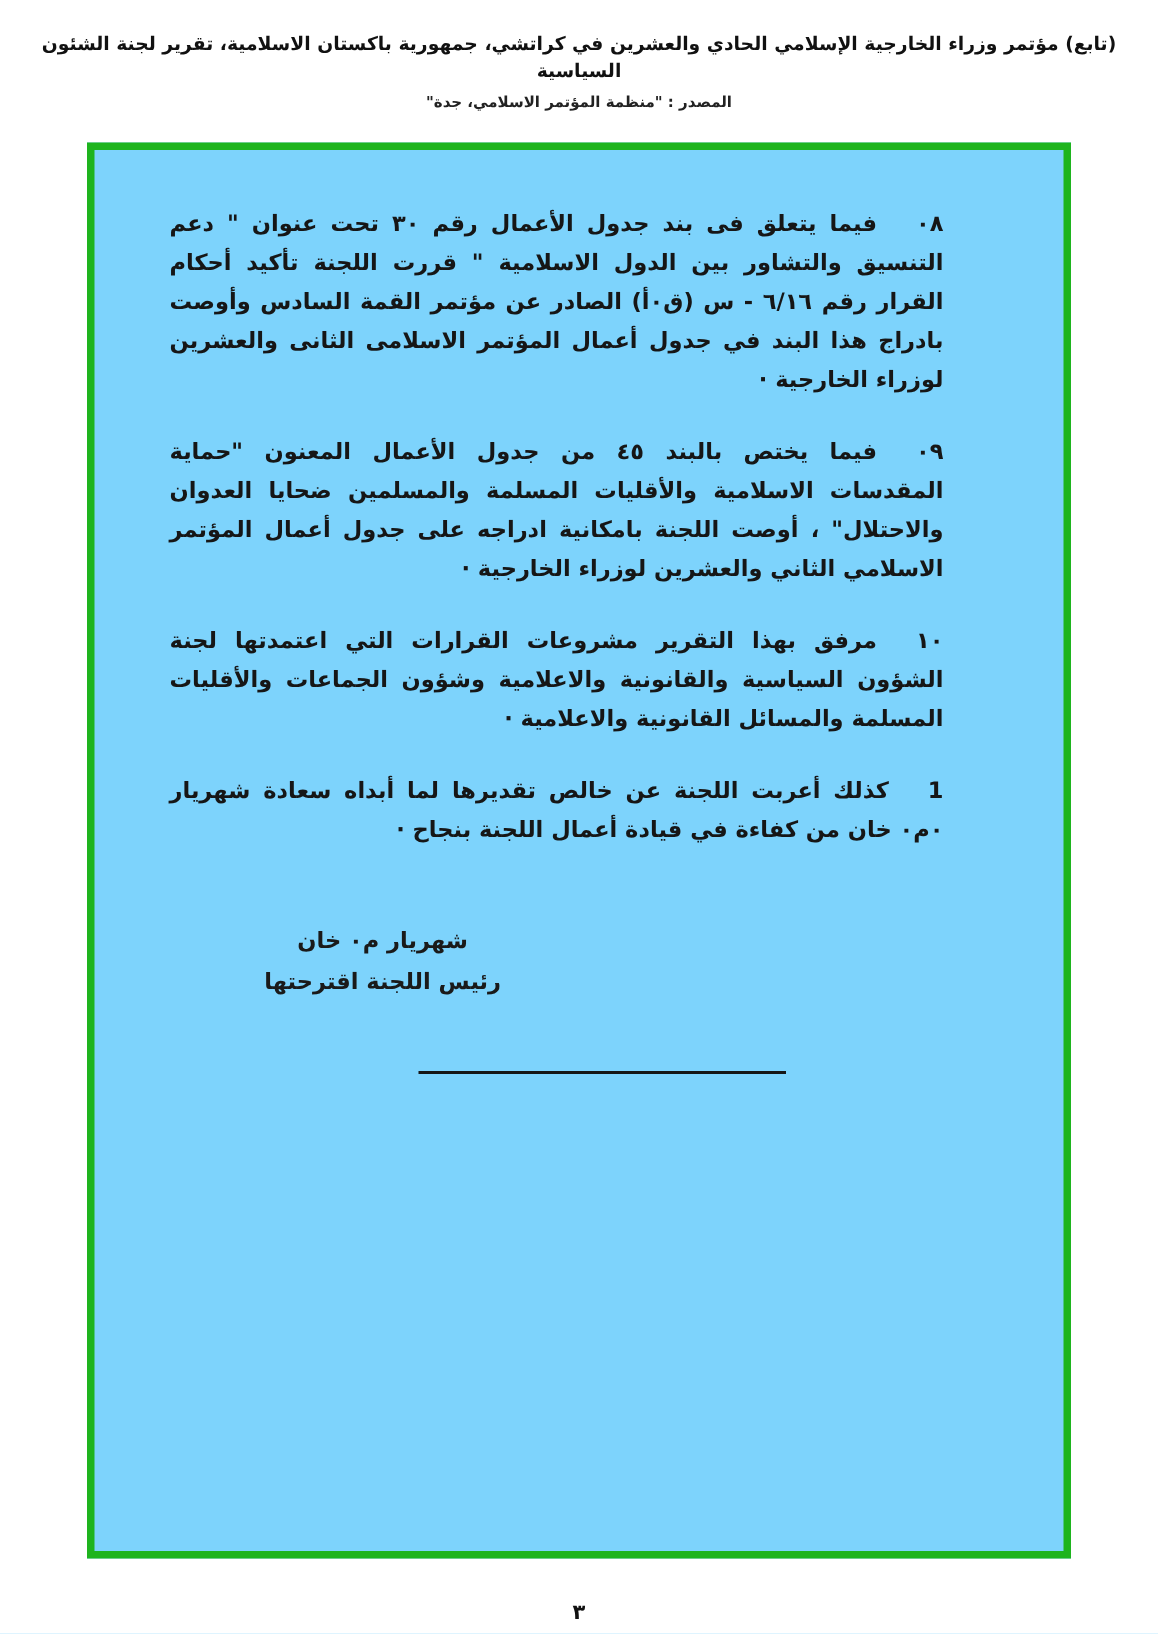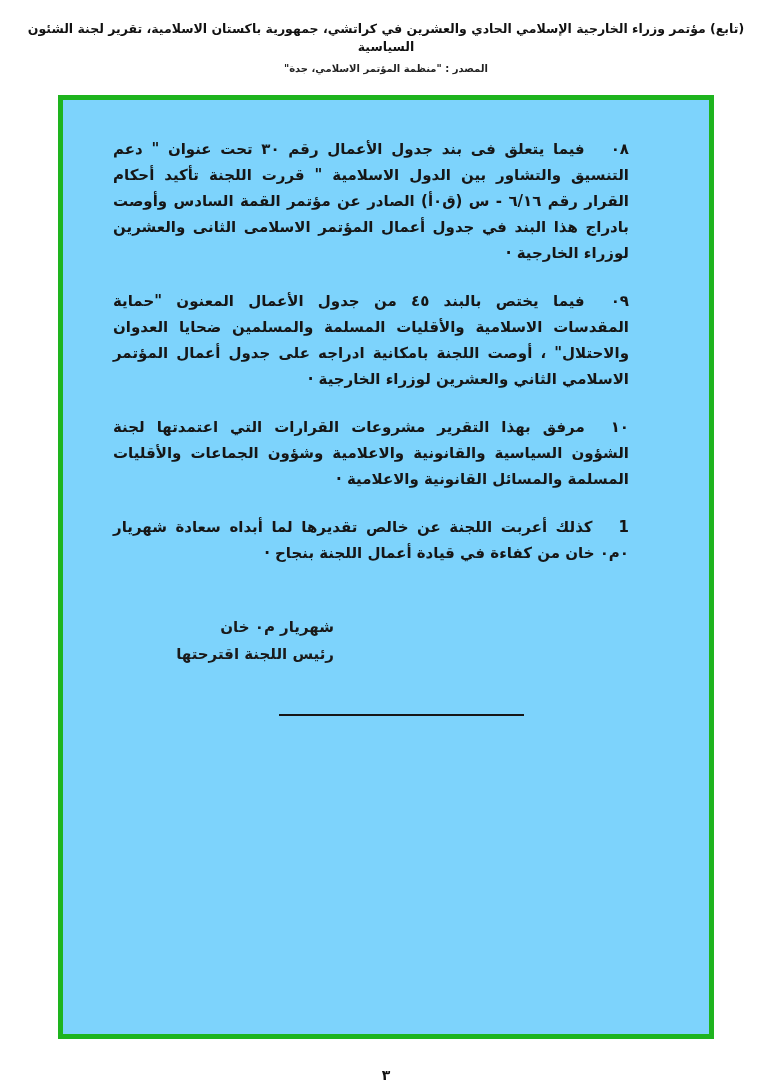--- a/index.html
+++ b/index.html
@@ -40,21 +40,21 @@
     color: #161616;
     line-height: 26px;
     margin-bottom: 22px;
   }
   .para-num { margin-left: 26px; white-space: nowrap; }
 
   .signature {
     margin-top: 48px;
     margin-right: 295px;
     width: max-content;
-    text-align: right;
+    text-align: center;
     font-size: 15px;
     font-weight: bold;
     line-height: 27px;
     direction: rtl;
   }
 
   .sig-line {
     width: 245px;
     border: 0;
     border-top: 2px solid #161616;

